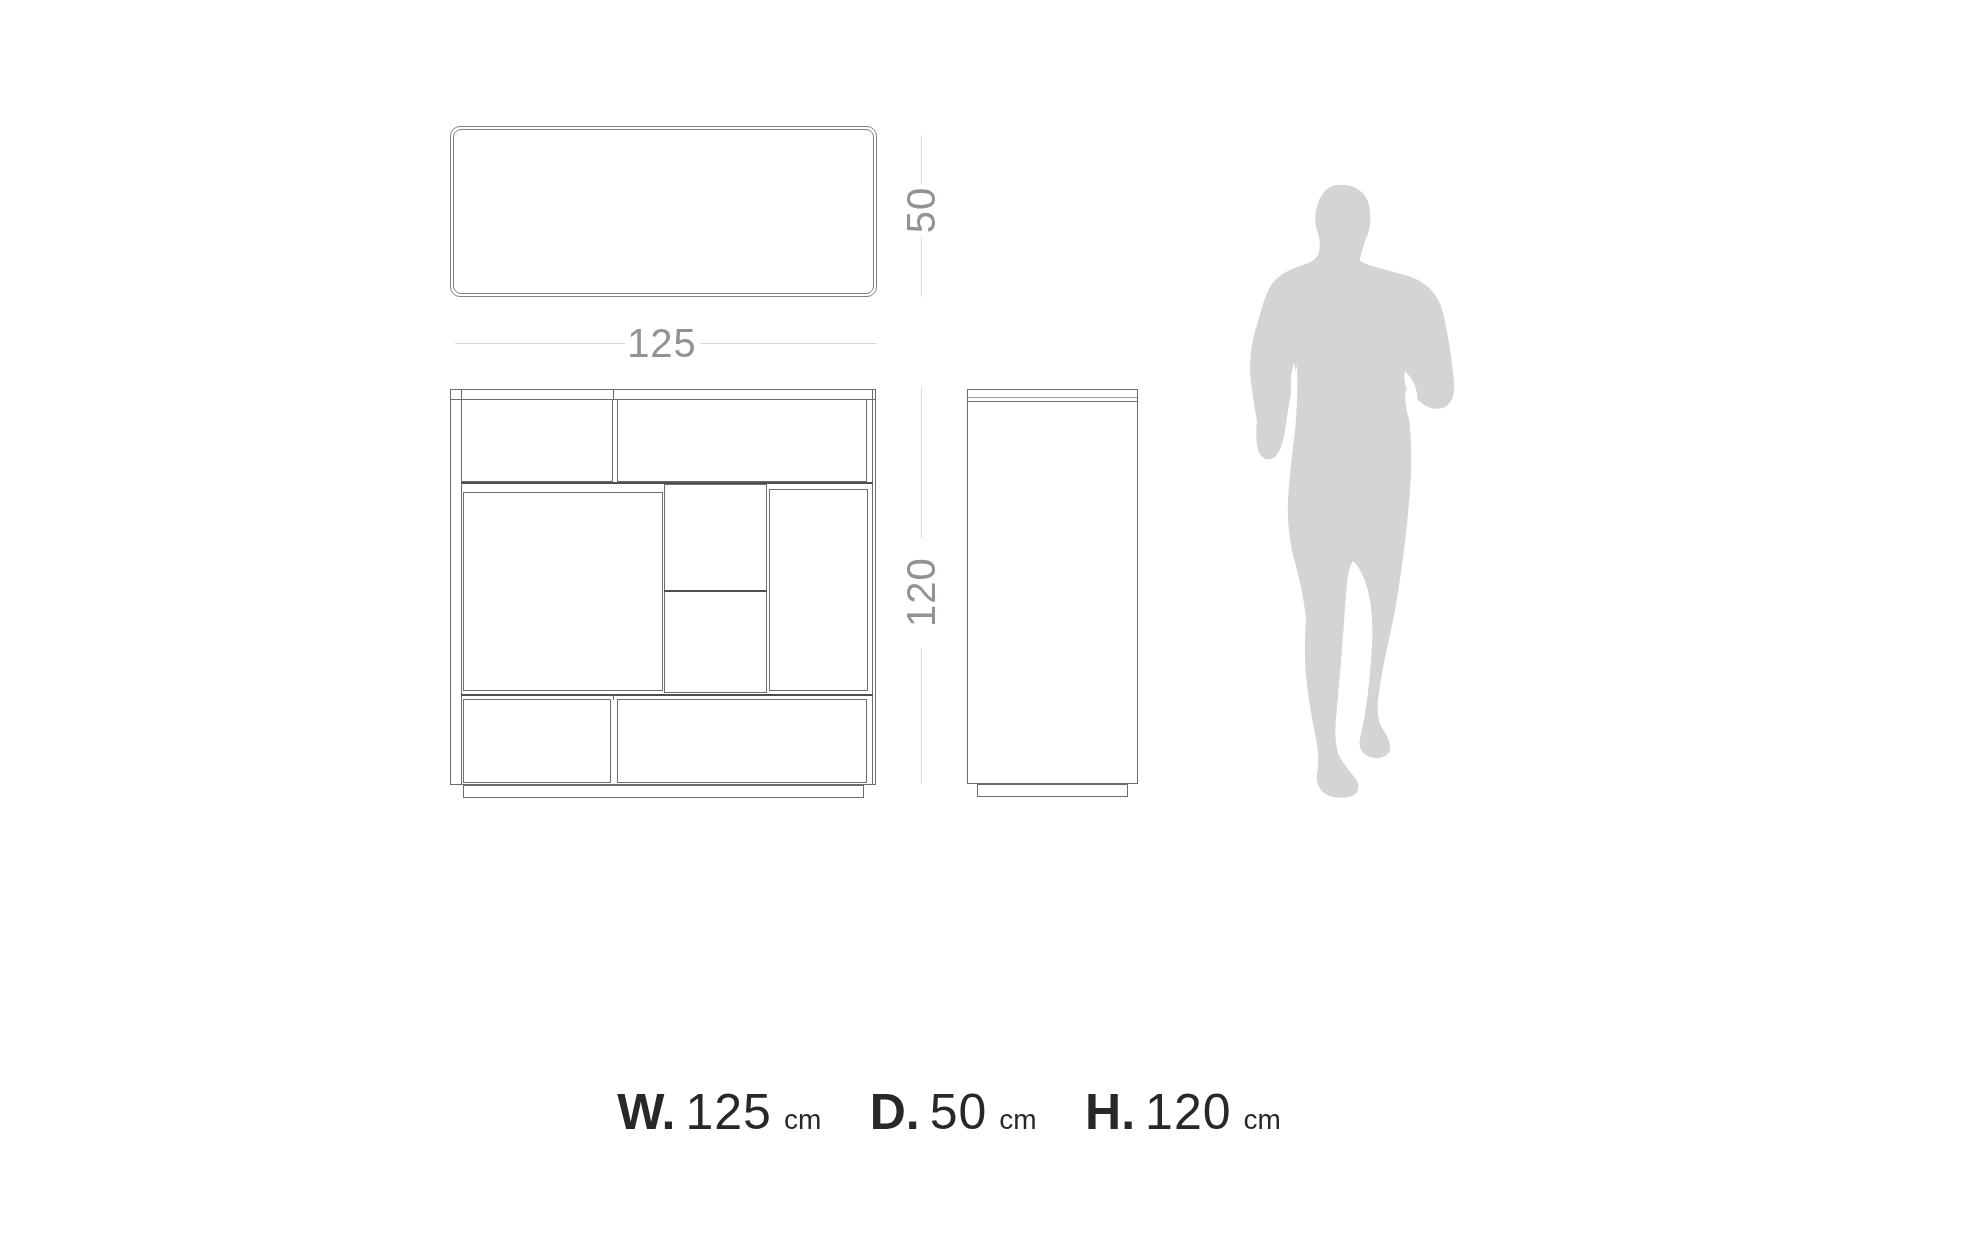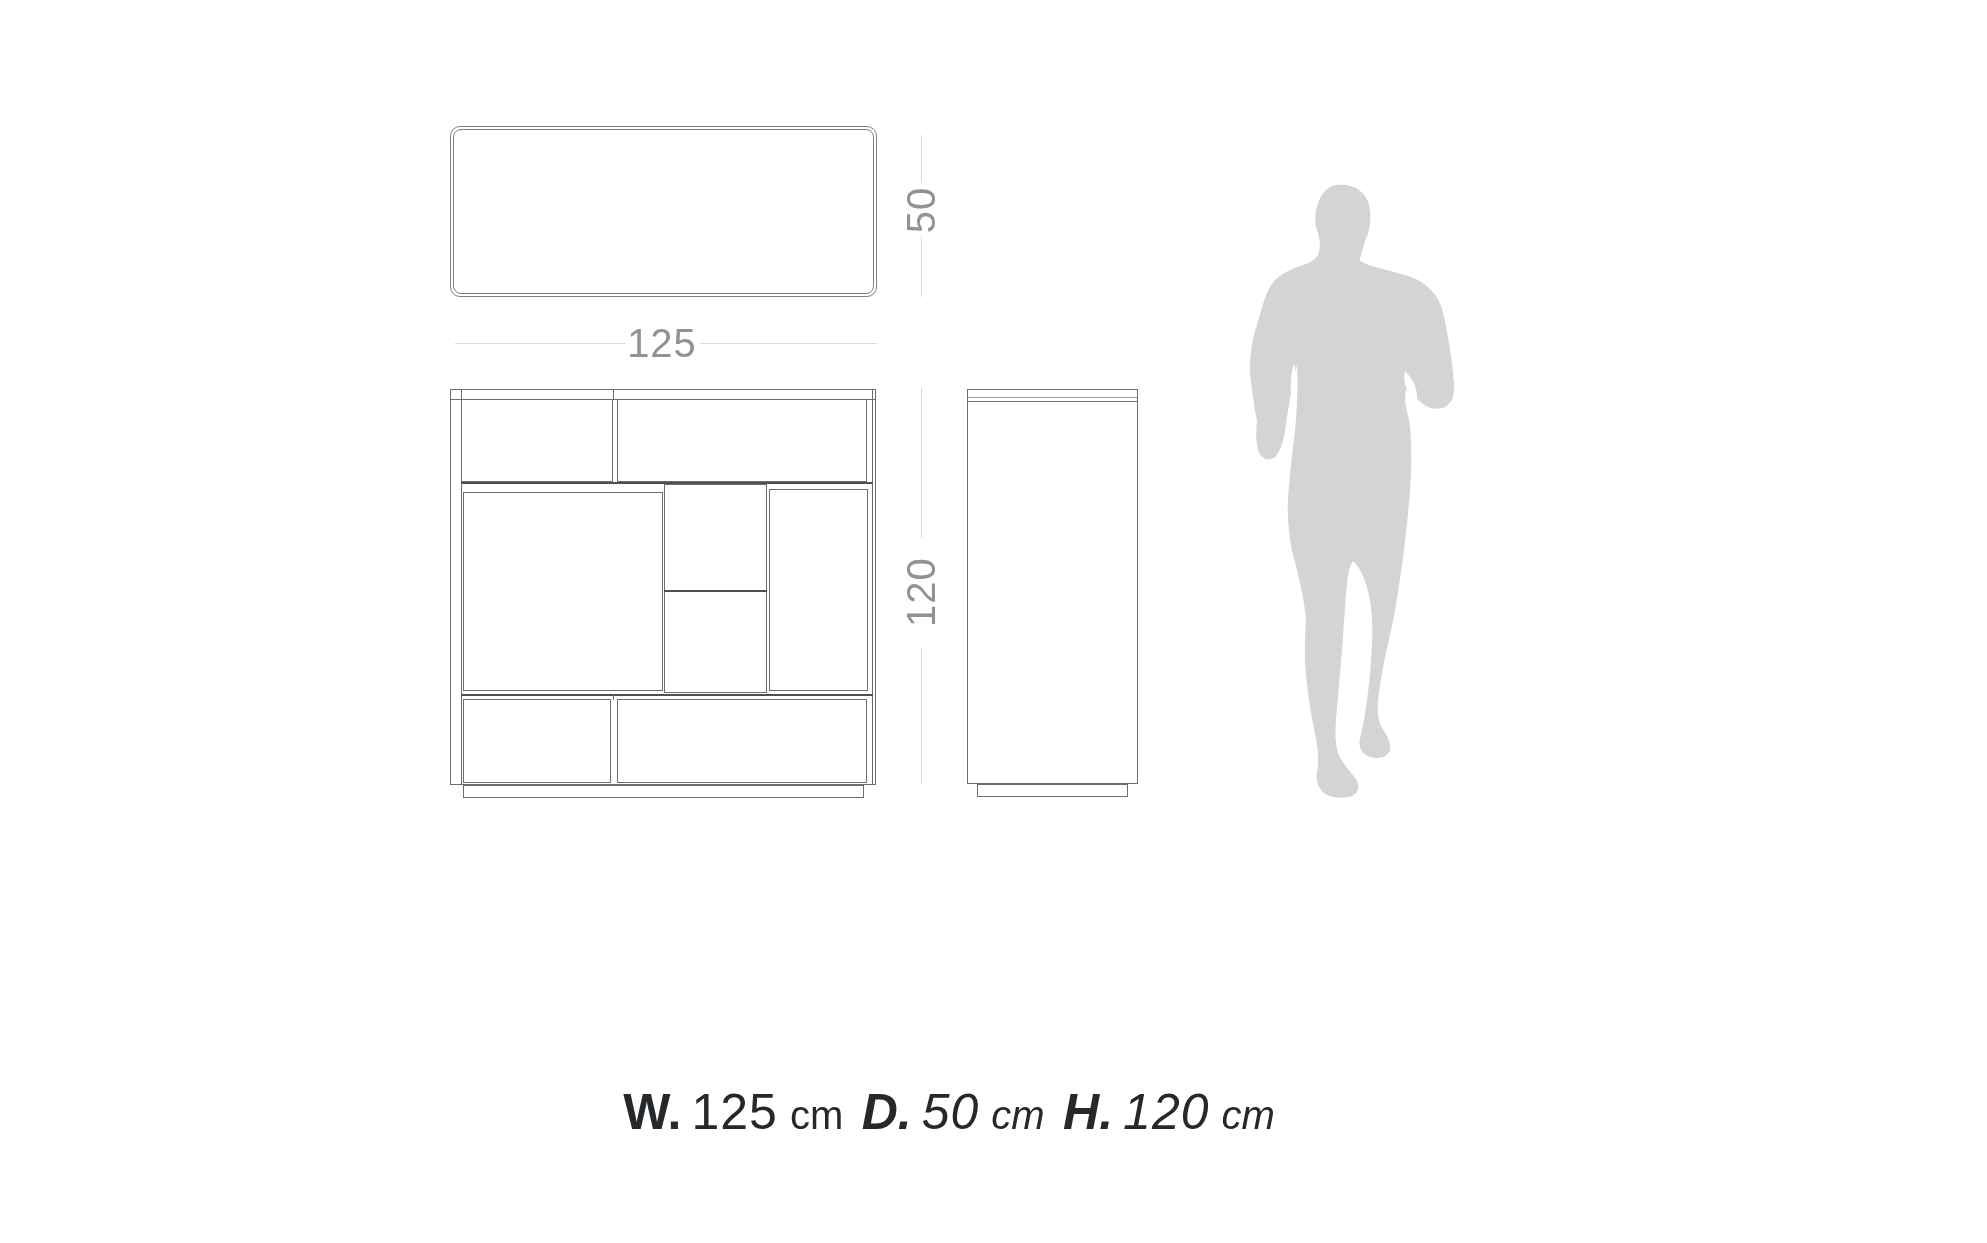--- a/index.html
+++ b/index.html
@@ -36,24 +36,24 @@
   }
   .topview .inner{
     position:absolute;left:2px;top:2px;right:2px;bottom:2px;
     border:1px solid var(--ln-light);border-radius:8px;
   }
   .footer{
     position:absolute;left:429px;top:1085px;width:1040px;
     text-align:center;color:var(--fg);line-height:54px;white-space:nowrap;
   }
   .footer .grp{display:inline-block;}
-  .footer .grp + .grp{margin-left:14px;font-style:italic;}
+  .footer .grp + .grp{margin-left:44px;}
   .footer .lbl{font-weight:700;font-size:50px;}
   .footer .num{font-weight:400;font-size:50px;margin-left:10px;letter-spacing:1px;}
-  .footer .unit{font-weight:400;font-size:40px;margin-left:12px;}
+  .footer .unit{font-weight:400;font-size:28px;margin-left:12px;}
 </style>
 </head>
 <body>
 
 <div id="canvas">
 
   <div class="topview" style="left:450px;top:126px;width:427px;height:171px;">
     <div class="inner"></div>
   </div>
 

